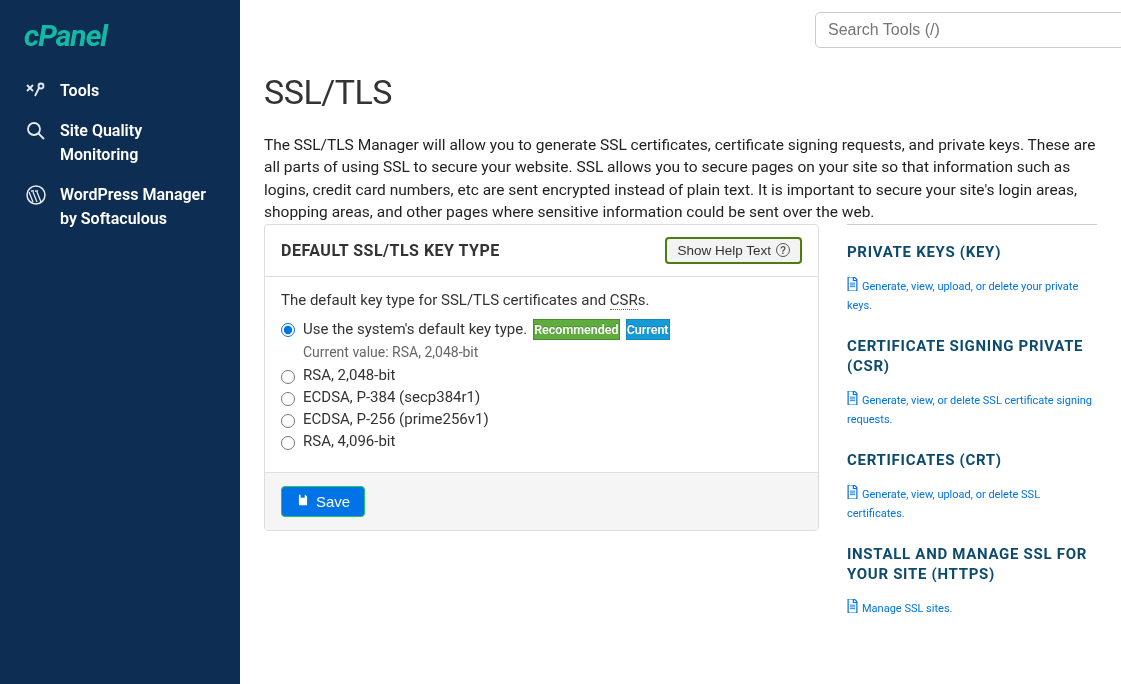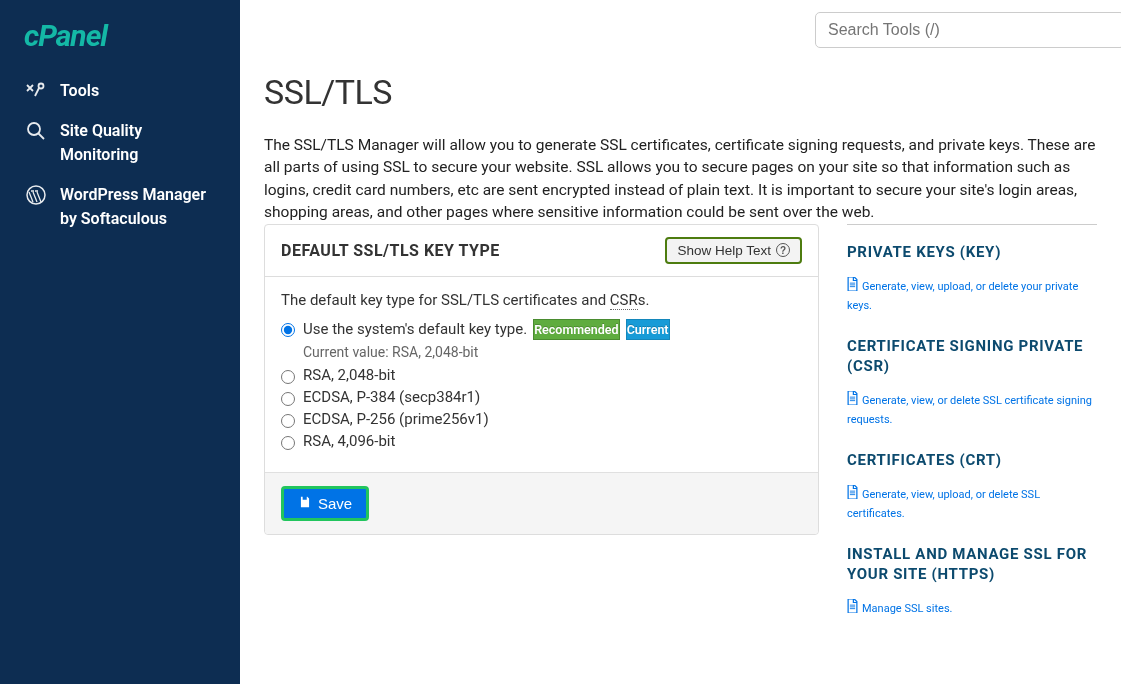--- a/index.html
+++ b/index.html
@@ -185,21 +185,21 @@
       margin-bottom: 6px;
     }
     .card-footer {
       background: #f5f5f5;
       border-top: 1px solid #e0e0e0;
       padding: 13px 16px;
       border-radius: 0 0 4px 4px;
     }
     .save-btn {
       background: #0073e6;
-      border: 3px solid #22c55e;
+      border: 1px solid #22c55e;
       color: #fff;
       padding: 6px 14px;
       border-radius: 4px;
       font-size: 15px;
       cursor: pointer;
       display: inline-flex;
       align-items: center;
       gap: 6px;
     }
     .right-col {

